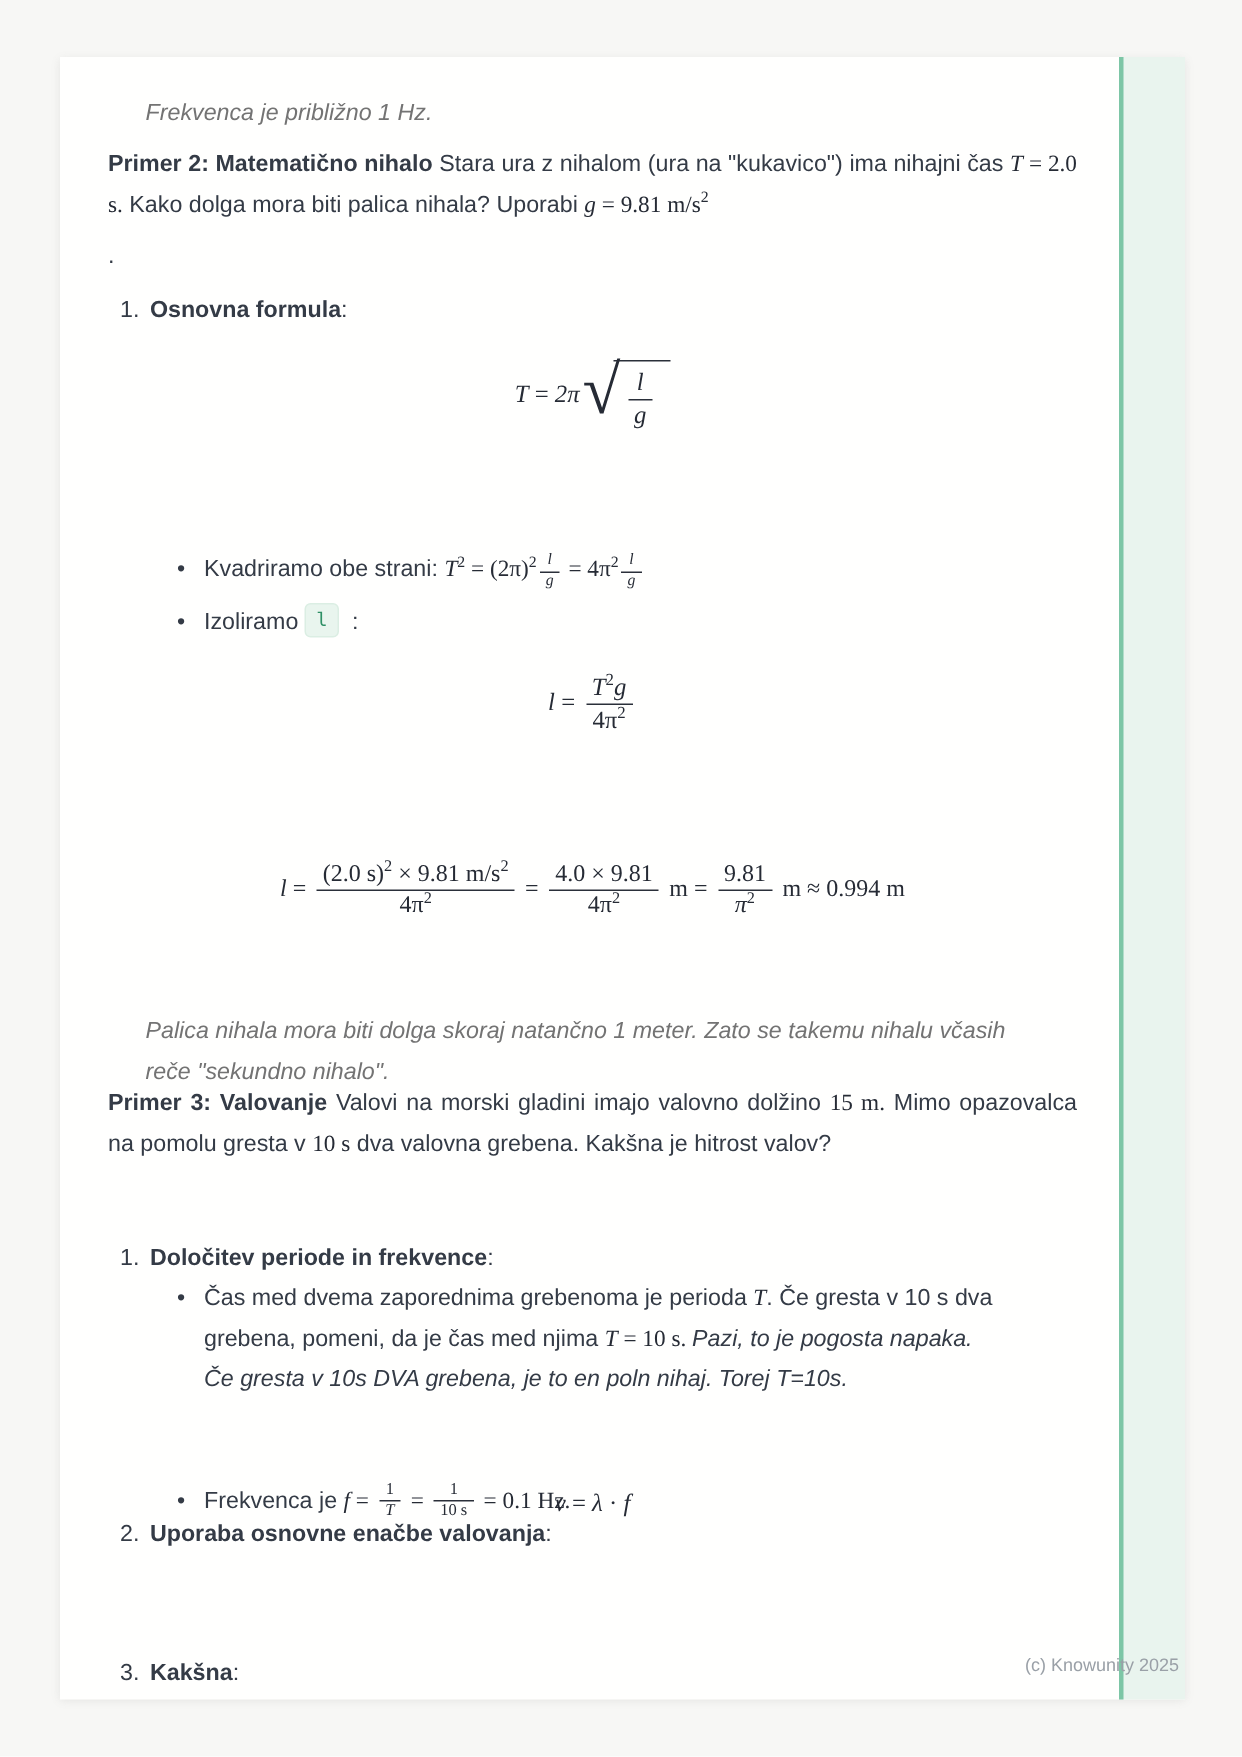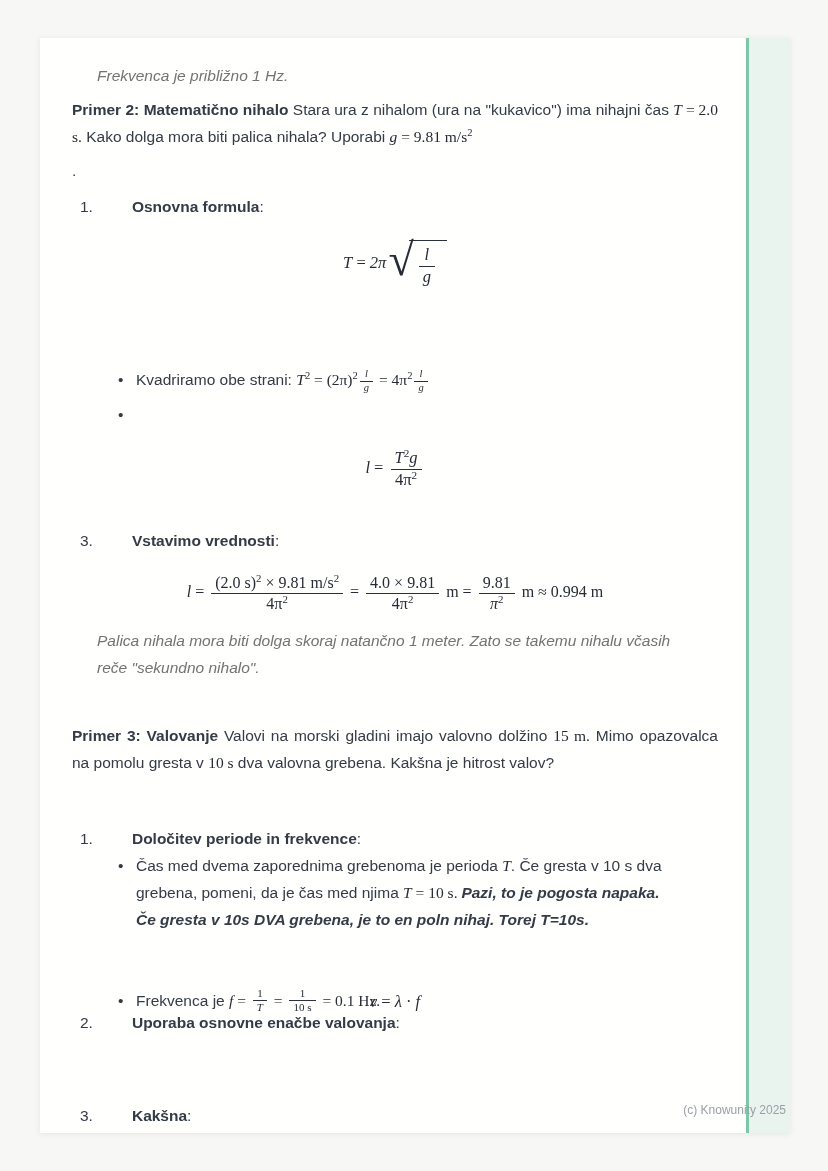--- a/index.html
+++ b/index.html
@@ -10,26 +10,26 @@
   .accent{position:absolute;top:0;right:0;bottom:0;width:41px;background:#e9f4ee;
           border-left:3px solid #7dc6a6;z-index:0;}
   .blk{position:absolute;left:32px;width:646px;z-index:1;}
   .note-italic{font-style:italic;padding-left:25px;line-height:27px;color:#737373;}
   .para{line-height:27px;}
   .just{text-align:justify;}
   .math{font-family:"Liberation Serif",serif;color:#262b35;}
   .mv{font-family:"Liberation Serif",serif;font-style:italic;color:#262b35;}
   sup{font-size:68%;line-height:0;}
   .li{line-height:22px;padding-left:8px;}
-  .li b{font-weight:700;margin-left:32px;}
+  .li b{font-weight:700;}
   .linum{margin-right:7px;}
   .bullet{display:flex;padding-left:46px;line-height:27px;}
   .bdot{width:18px;flex:0 0 18px;}
   .btext{width:528px;}
-  .it{font-style:italic;font-weight:bold;}
+  .it{font-style:italic;}
   .fwrap{text-align:center;}
   .fm{font-size:16.5px;}
   .frac{display:inline-block;vertical-align:middle;text-align:center;margin:0 3px;line-height:1.25;}
   .frac .nr{display:block;padding:0 4px;}
   .frac .dr{display:block;border-top:1.2px solid #2a2f39;padding:0 4px;}
   .sfrac{font-size:10.5px;vertical-align:-6px;margin:0 2px;line-height:1.2;}
   .bfrac{font-size:11px;vertical-align:-5px;line-height:1.2;}
   .sqrt{display:inline-flex;align-items:flex-start;vertical-align:middle;margin-left:2px;}
   .rsign{font-family:"Liberation Serif",serif;font-size:46px;line-height:1.05;font-weight:300;
          margin-right:-5px;transform:translateY(-4px);}
@@ -72,39 +72,39 @@
 
     <div class="blk bullet" style="top:328px">
       <span class="bdot">•</span>
       <span class="btext" style="white-space:nowrap">
         <span>Kvadriramo obe strani: </span><span class="mv">T</span><sup class="math">2</sup><span class="math"> = (2π)</span><sup class="math">2</sup><span class="frac sfrac math"><span class="nr mv">l</span><span class="dr mv">g</span></span><span class="math"> = 4π</span><sup class="math">2</sup><span class="frac sfrac math"><span class="nr mv">l</span><span class="dr mv">g</span></span>
       </span>
     </div>
 
     <div class="blk bullet" style="top:363px">
       <span class="bdot">•</span>
+      <span class="btext">
+        <span>Izoliramo</span><span class="chip">l</span><span> :</span>
+      </span>
     </div>
 
     <div class="blk fwrap" style="top:410px">
       <span class="math fm">
         <span class="mv">l</span><span> = </span><span class="frac"><span class="nr"><span class="mv">T</span><sup>2</sup><span class="mv">g</span></span><span class="dr"><span>4π</span><sup>2</sup></span></span>
       </span>
     </div>
 
-    <div class="blk li" style="top:492px">
-      <span class="linum">3.</span><b>Vstavimo vrednosti</b><span>:</span>
-    </div>
 
     <div class="blk fwrap" style="top:535px">
       <span class="math" style="font-size:16px">
         <span class="mv">l</span><span> = </span><span class="frac"><span class="nr"><span>(2.0 s)</span><sup>2</sup><span> × 9.81 m/s</span><sup>2</sup></span><span class="dr"><span>4π</span><sup>2</sup></span></span><span> = </span><span class="frac"><span class="nr">4.0 × 9.81</span><span class="dr"><span>4π</span><sup>2</sup></span></span><span> m</span><span> = </span><span class="frac"><span class="nr">9.81</span><span class="dr"><span class="mv">π</span><sup>2</sup></span></span><span> m</span><span> ≈ 0.994 m</span>
       </span>
     </div>
 
-    <div class="blk note-italic" style="top:589px;width:590px">
+    <div class="blk note-italic" style="top:636px;width:590px">
       <span>Palica nihala mora biti dolga skoraj natančno 1 meter. Zato se takemu nihalu včasih reče "sekundno nihalo".</span>
     </div>
 
     <div class="blk para just" style="top:684px">
       <b>Primer 3: Valovanje</b><span> Valovi na morski gladini imajo valovno dolžino </span><span class="math">15 m.</span><span> Mimo opazovalca na pomolu gresta v </span><span class="math">10 s</span><span> dva valovna grebena. Kakšna je hitrost valov?</span>
     </div>
 
     <div class="blk li" style="top:790px">
       <span class="linum">1.</span><b>Določitev periode in frekvence</b><span>:</span>
     </div>

